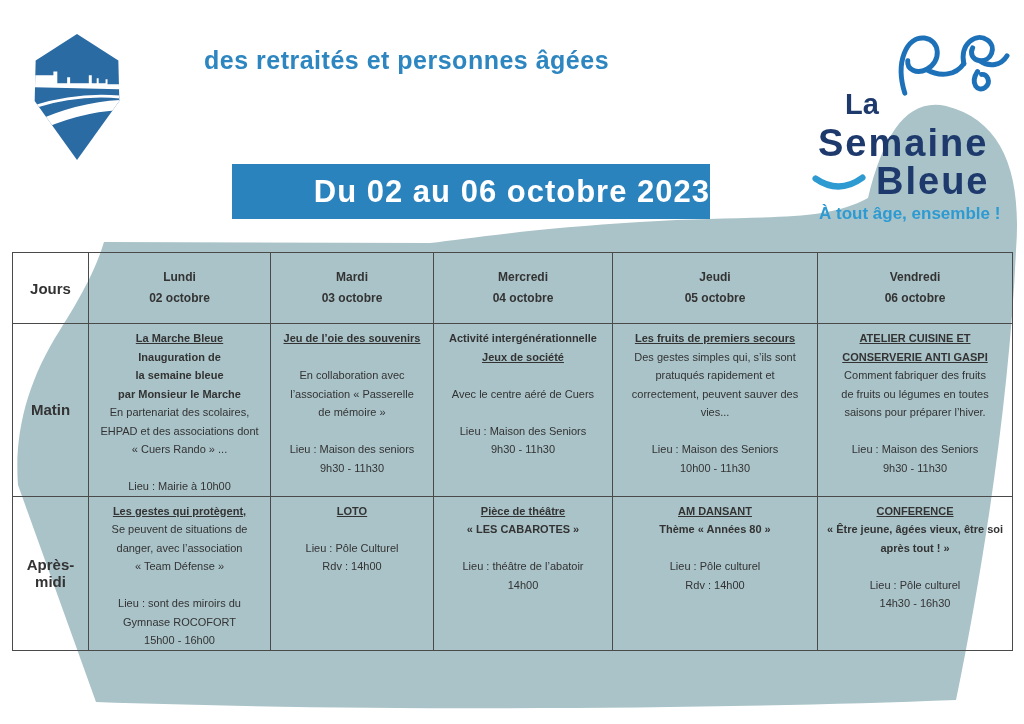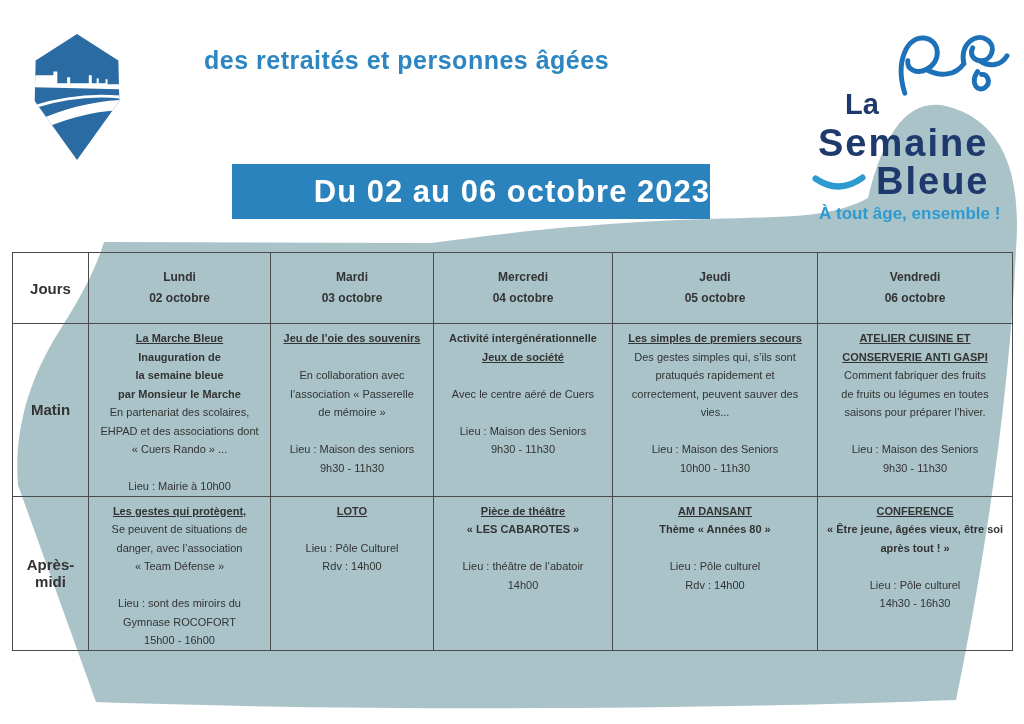--- a/index.html
+++ b/index.html
@@ -162,21 +162,21 @@
           <td>
             <div class="line b">Activité intergénérationnelle</div>
             <div class="line b u">Jeux de société</div>
             <div class="line">&nbsp;</div>
             <div class="line">Avec le centre aéré de Cuers</div>
             <div class="line">&nbsp;</div>
             <div class="line">Lieu : Maison des Seniors</div>
             <div class="line">9h30 - 11h30</div>
           </td>
           <td>
-            <div class="line b u">Les simples de premiers secours</div>
+            <div class="line b u">Les fruits de premiers secours</div>
             <div class="line">Des gestes simples qui, s’ils sont</div>
             <div class="line">pratuqués rapidement et</div>
             <div class="line">correctement, peuvent sauver des</div>
             <div class="line">vies...</div>
             <div class="line">&nbsp;</div>
             <div class="line">Lieu : Maison des Seniors</div>
             <div class="line">10h00 - 11h30</div>
           </td>
           <td>
             <div class="line b u">ATELIER CUISINE ET</div>

